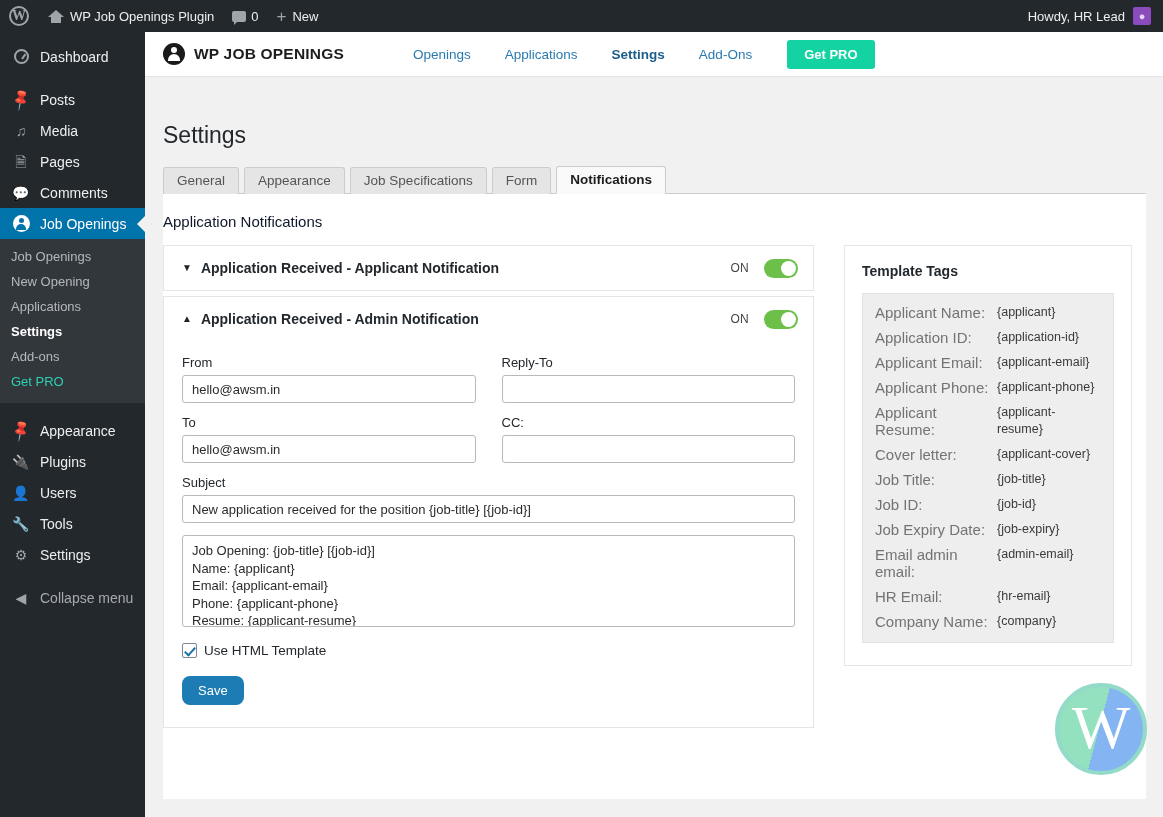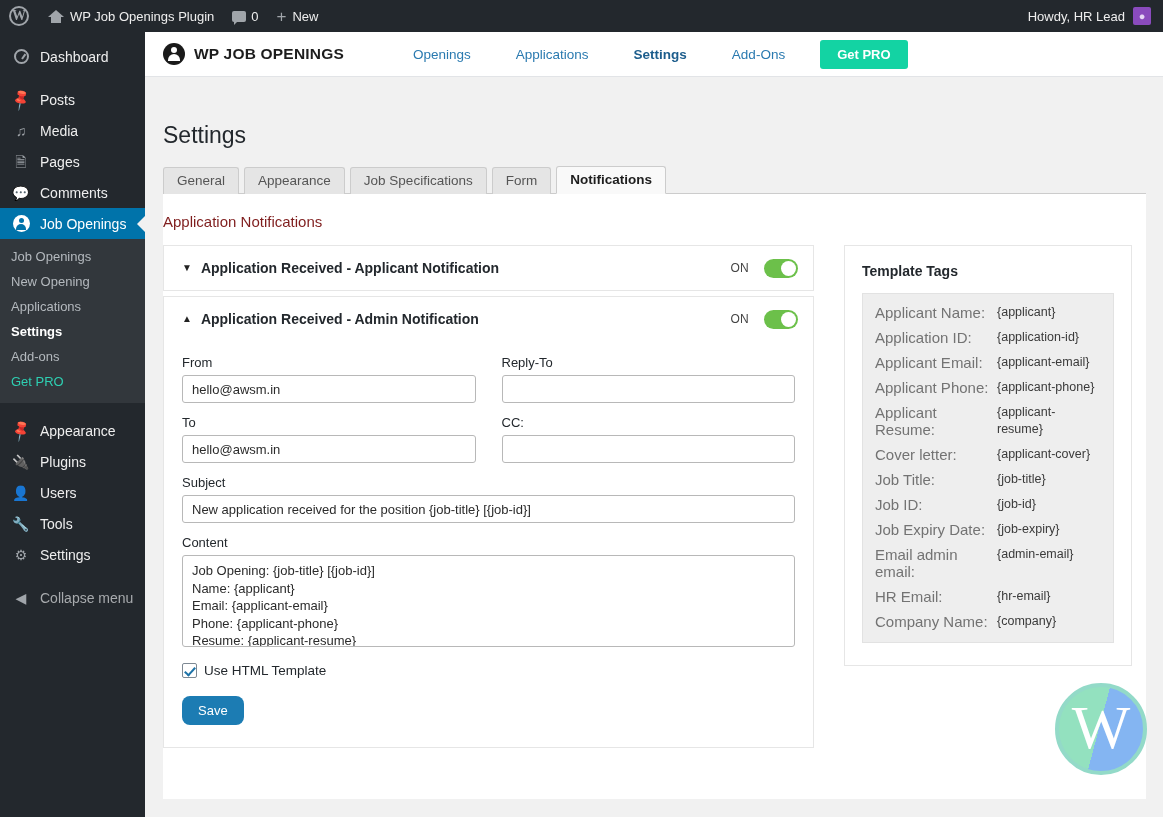--- a/index.html
+++ b/index.html
@@ -166,21 +166,21 @@
   }
   .brand-mark::after {
     content: ""; position: absolute; left: 5px; top: 11px;
     width: 12px; height: 7px; border-radius: 6px 6px 0 0; background: #fff;
   }
   .brand-name {
     font-size: 15.5px; font-weight: bold; color: #1d1d1d;
     letter-spacing: .2px;
   }
   .pnav {
-    display: flex; align-items: center; gap: 11px;
+    display: flex; align-items: center; gap: 0;
   }
   .pnav a {
     font-size: 13.5px; color: #2a7ab0; padding: 0 17px;
     text-decoration: none; white-space: nowrap;
   }
   .pnav a.cur { color: #1c5d8c; font-weight: bold; }
   .getpro {
     margin-left: 18px;
     background: #13d3a3; color: #fff;
     font-size: 13px; font-weight: bold;
@@ -223,21 +223,21 @@
   }
 
   
   #main-card {
     position: absolute; left: 18px; top: 117px;
     width: 983px; height: 605px;
     background: #fff;
   }
   .section-title {
     position: absolute; left: 0; top: 19px;
-    font-size: 15px; color: #7f1d1d;
+    font-size: 15px; color: #0f172a;
   }
 
   
   #accordions {
     position: absolute; left: 0; top: 51px;
     width: 651px;
   }
   .acc {
     border: 1px solid #e6e6e6;
     background: #fff;
@@ -563,21 +563,20 @@
                 <input class="txt" type="text" value="" style="">
               </div>
             </div>
 
             <div class="fld full">
               <label class="fld-label">Subject</label>
               <input class="txt" type="text" value="New application received for the position {job-title} [{job-id}]" style="">
             </div>
 
             <div class="fld full">
-              <label class="fld-label">Content</label>
               <textarea class="ta" style="">Job Opening: {job-title} [{job-id}]
 Name: {applicant}
 Email: {applicant-email}
 Phone: {applicant-phone}
 Resume: {applicant-resume}</textarea>
             </div>
 
             <div class="cb-row">
               <span class="cb"></span>
               <span class="cb-label">Use HTML Template</span>

